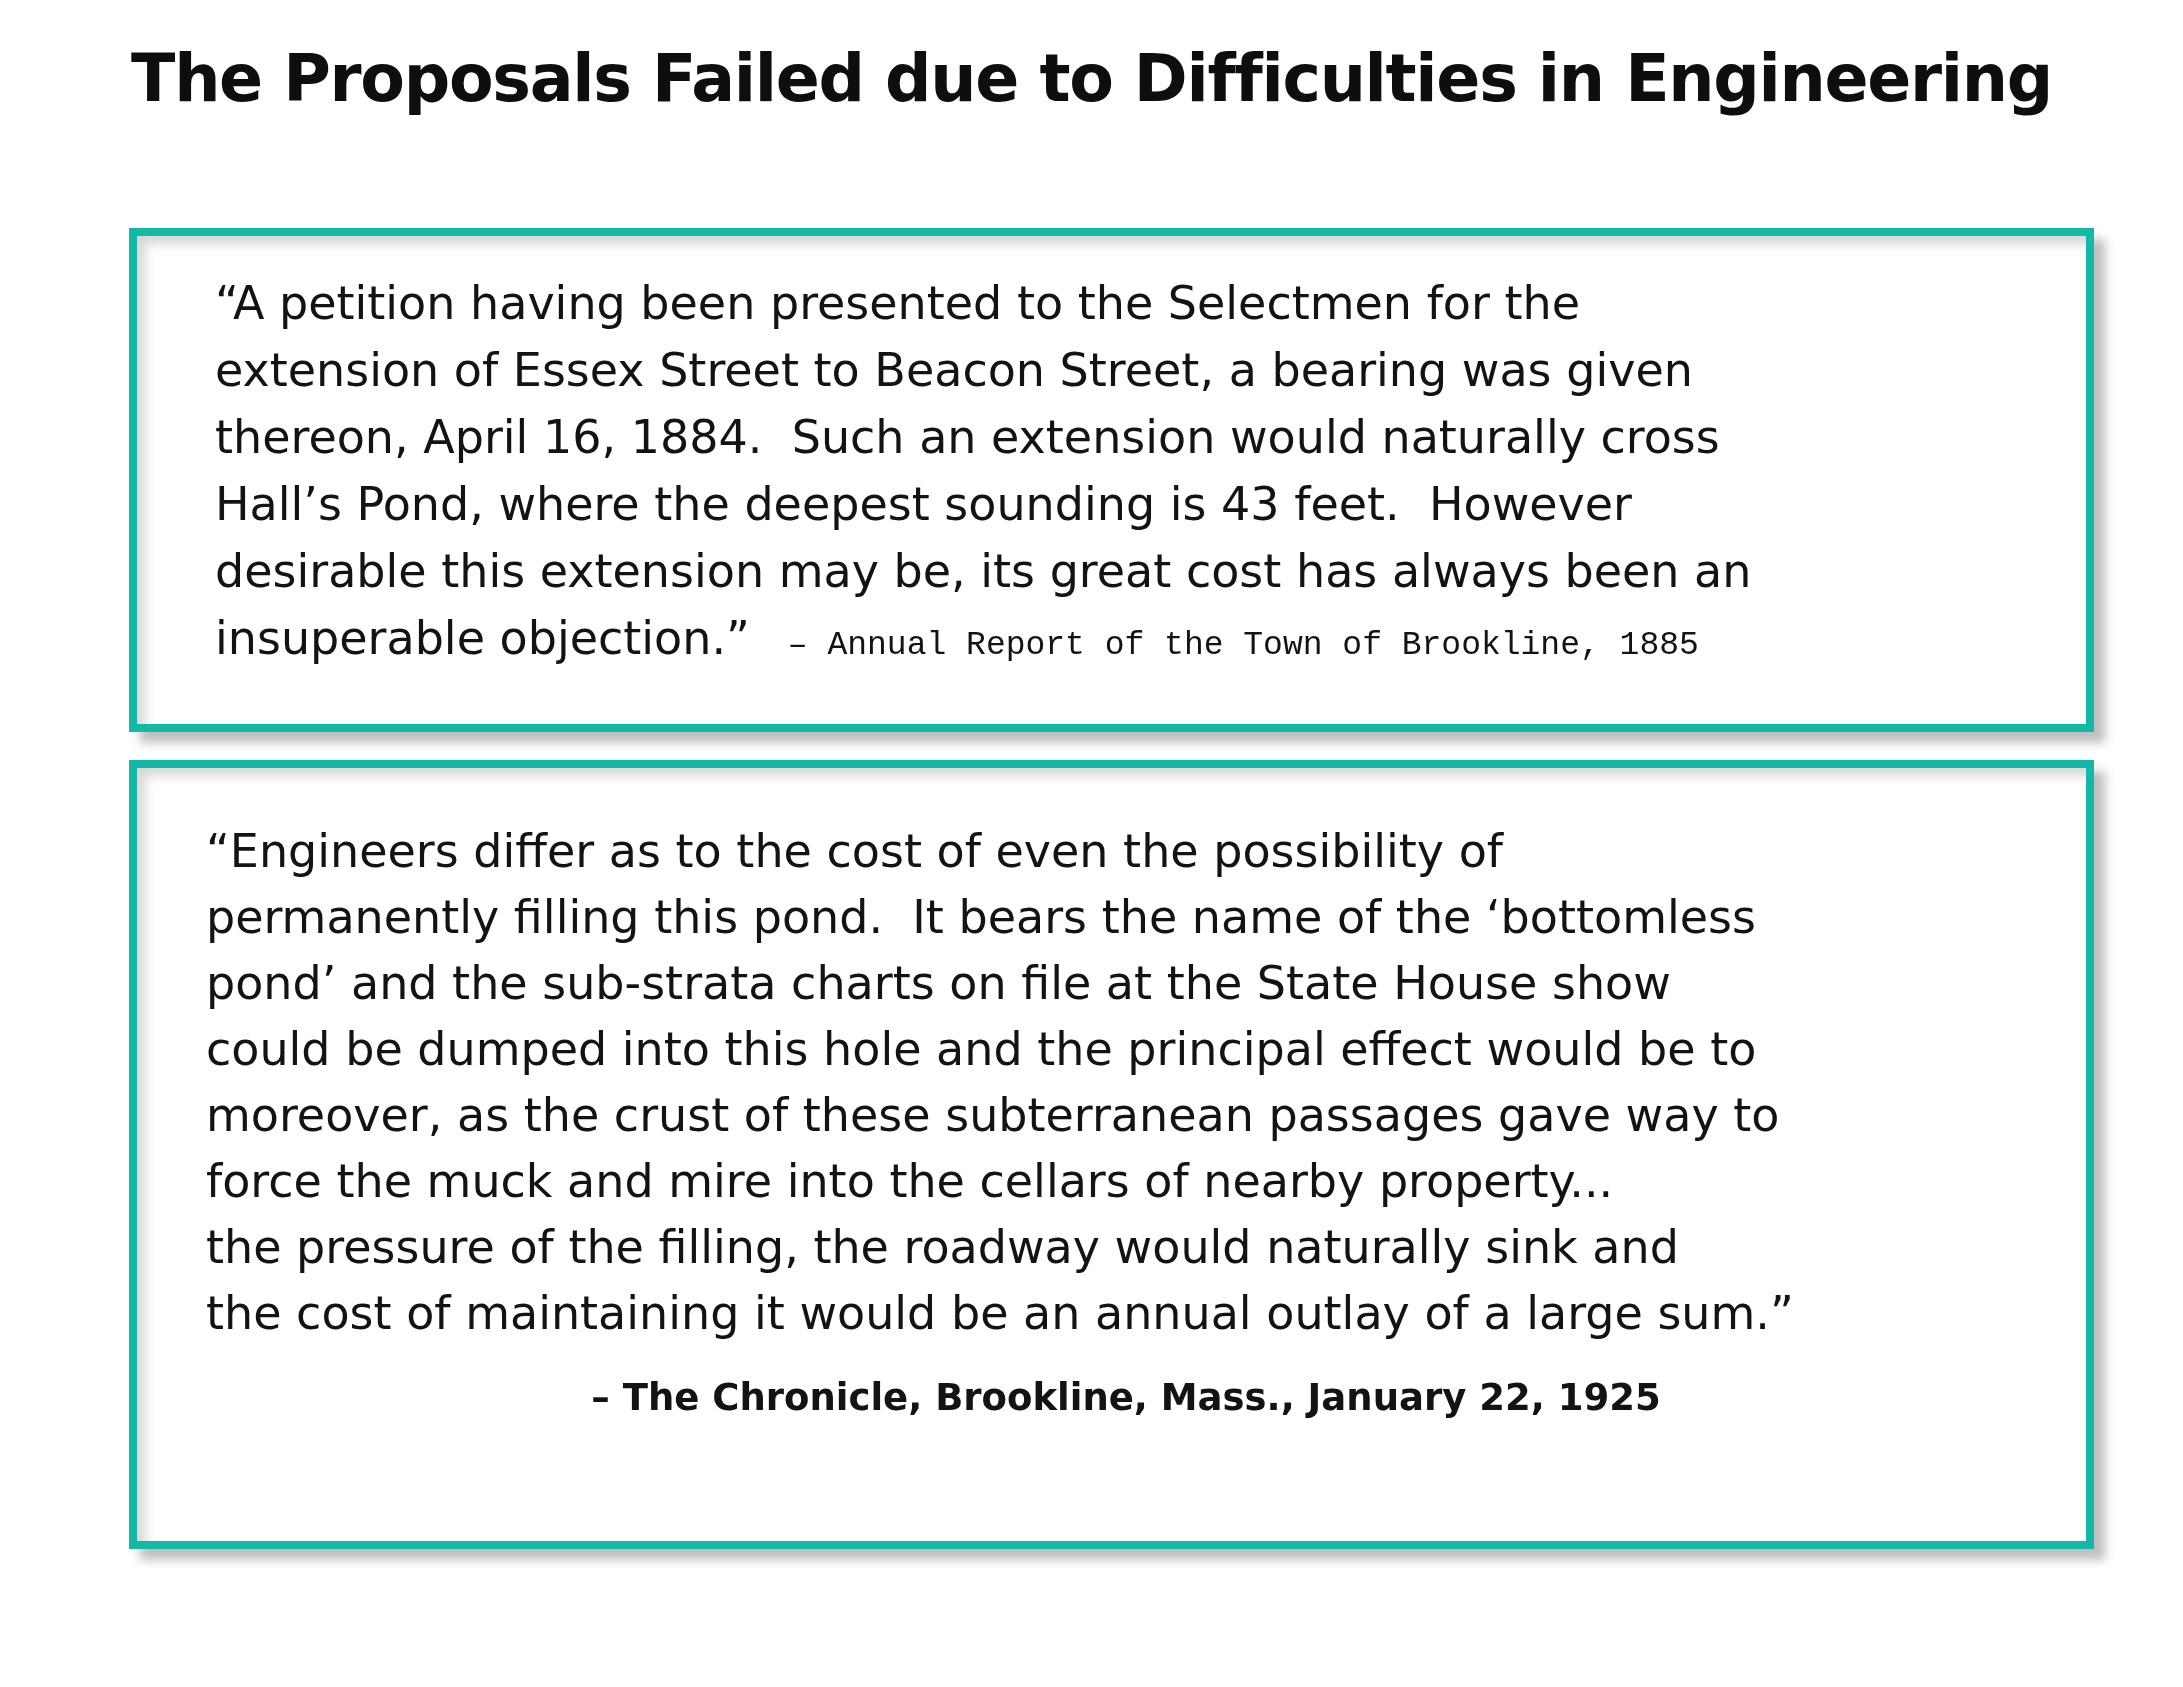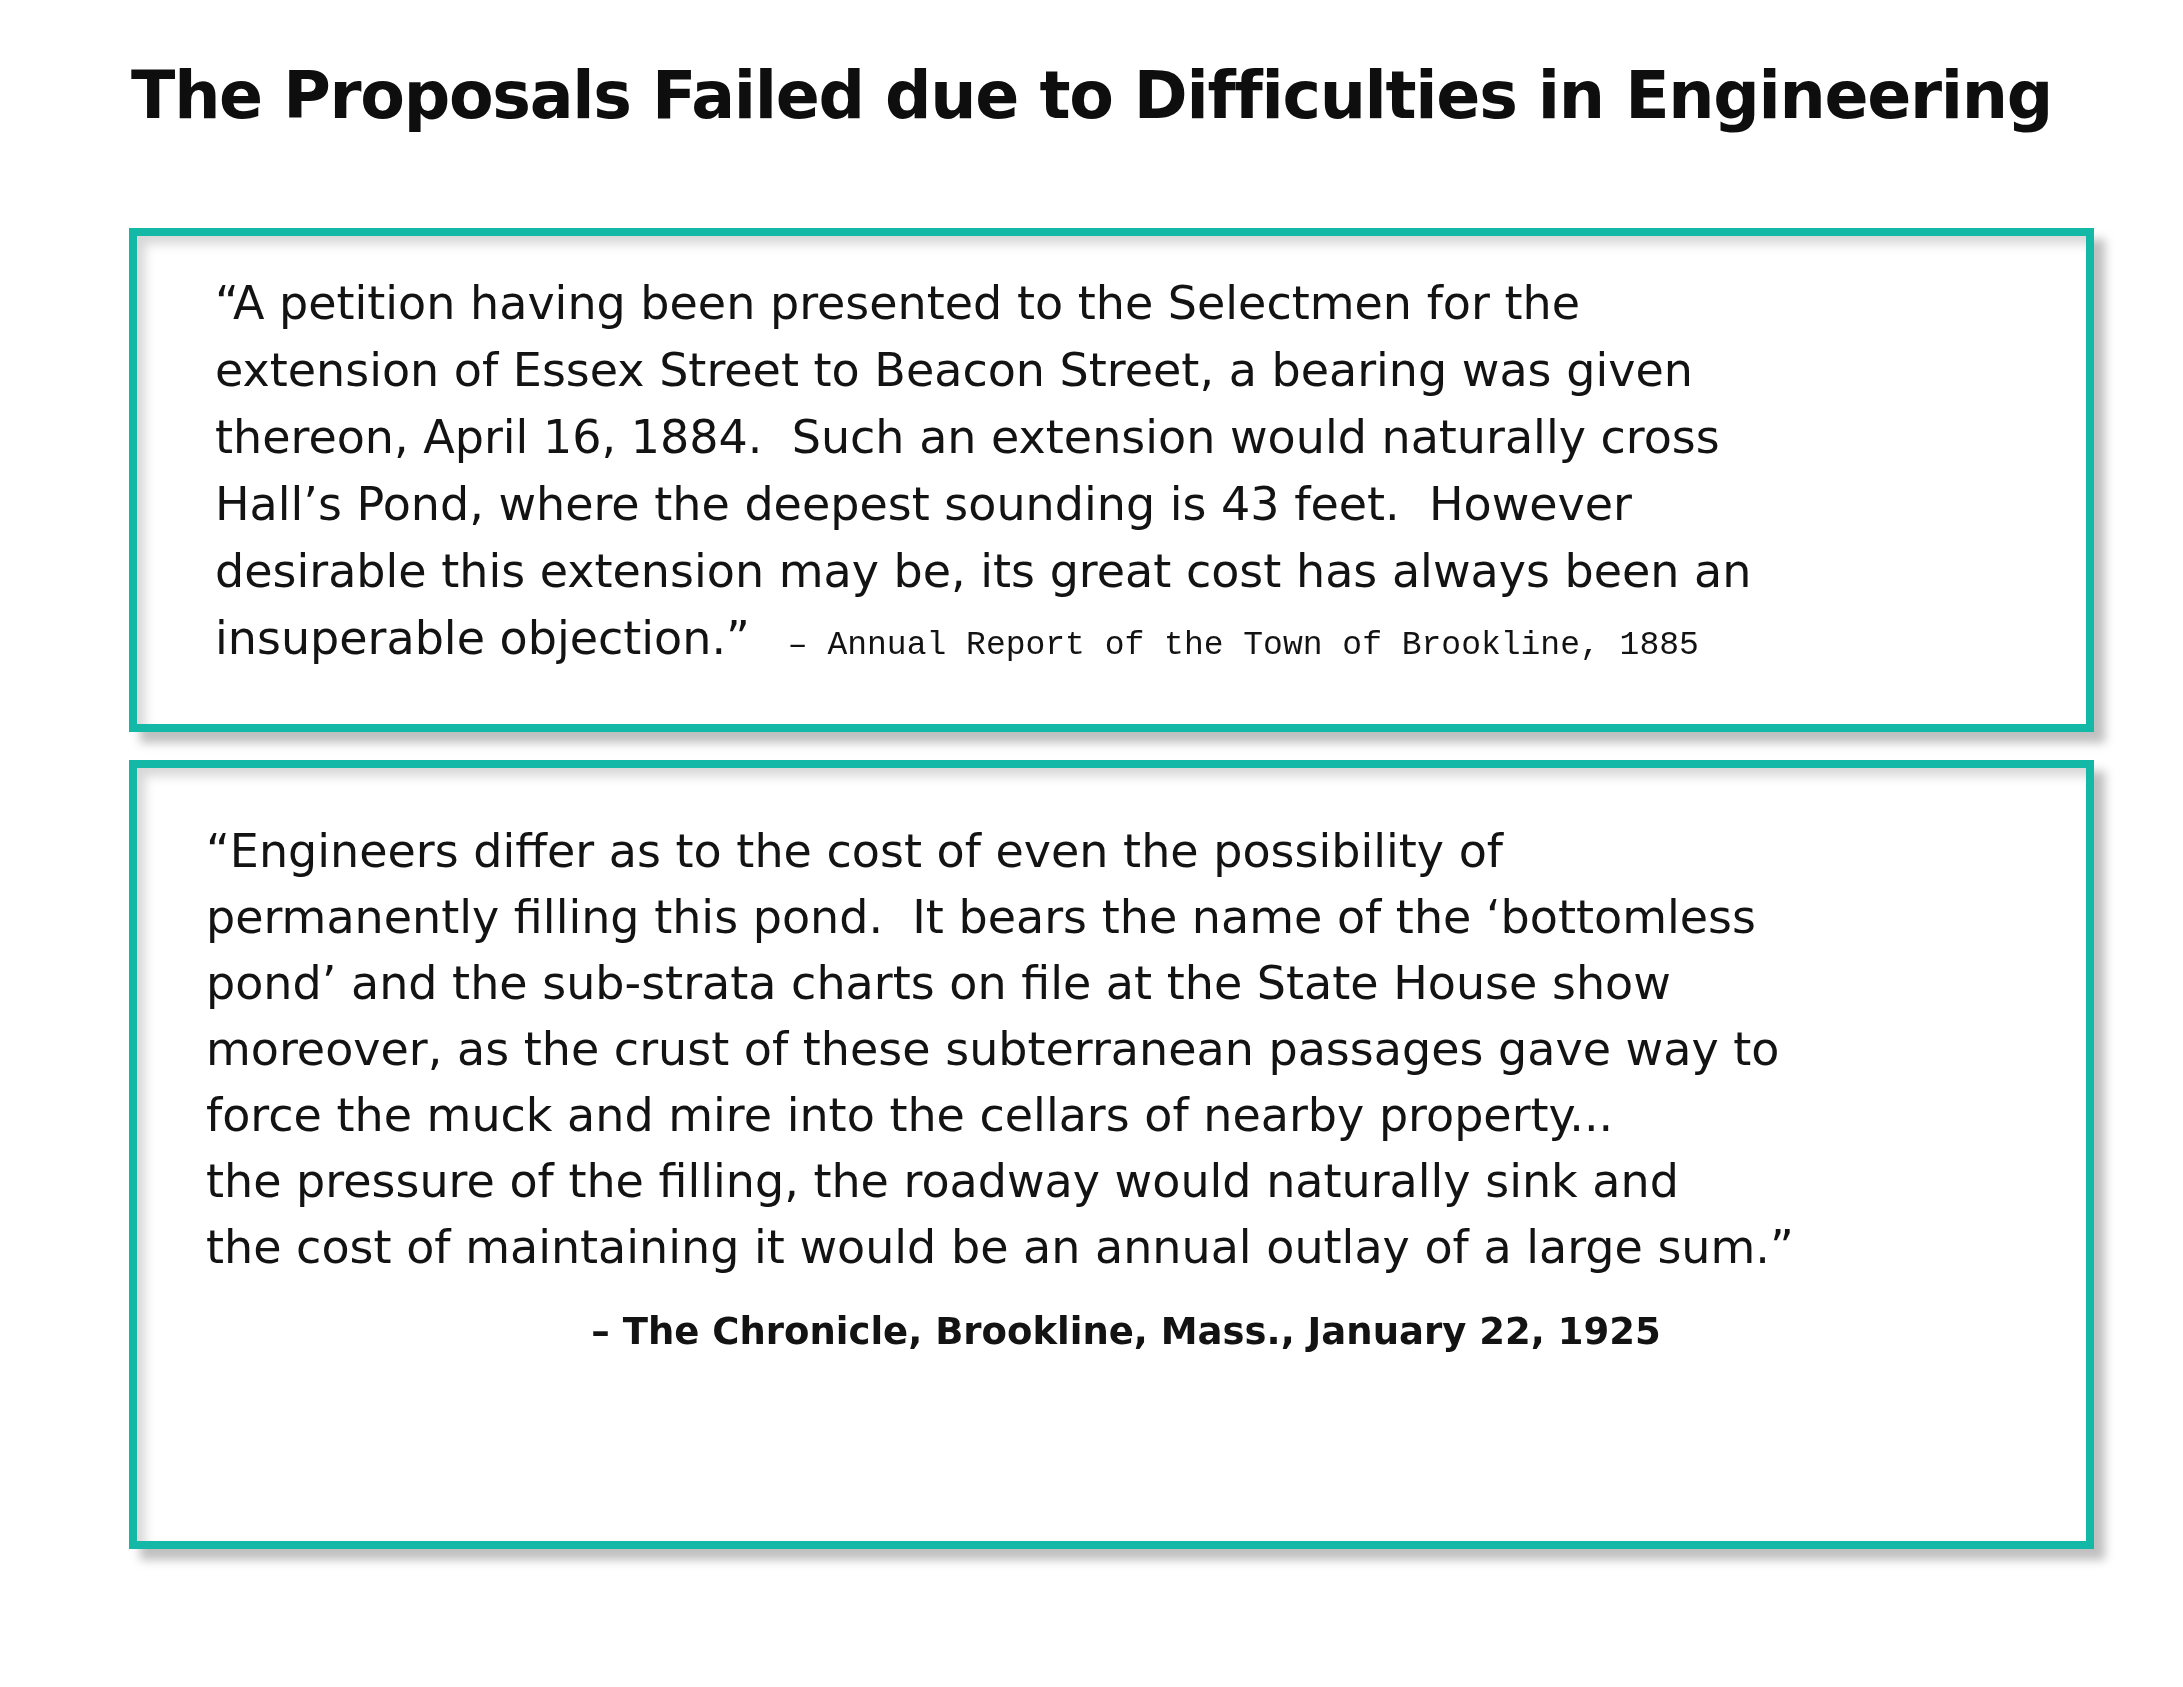--- a/index.html
+++ b/index.html
@@ -12,21 +12,21 @@
     font-family: "DejaVu Sans", "Liberation Sans", sans-serif;
     color: #121212;
   }
   .slide {
     position: relative;
     width: 2183px;
     height: 1687px;
   }
   .title {
     margin: 0;
-    padding-top: 58px;
+    padding-top: 41px;
     text-align: center;
     font-size: 65px;
     font-weight: 600;
     letter-spacing: -1.3px;
     white-space: pre;
     color: #0e0e0e;
   }
   .quote-box {
     position: absolute;
     left: 129px;
@@ -86,20 +86,21 @@
     <p class="q-line">thereon, April 16, 1884.  Such an extension would naturally cross</p>
     <p class="q-line">Hall’s Pond, where the deepest sounding is 43 feet.  However</p>
     <p class="q-line">desirable this extension may be, its great cost has always been an</p>
     <p class="q-line"><span>insuperable objection.”</span><span class="attribution-inline">– Annual Report of the Town of Brookline, 1885</span></p>
   </section>
 
   <section class="quote-box quote-box-2">
     <p class="q-line">“Engineers differ as to the cost of even the possibility of</p>
     <p class="q-line">permanently filling this pond.  It bears the name of the ‘bottomless</p>
     <p class="q-line">pond’ and the sub-strata charts on file at the State House show</p>
+    <p class="q-line">could be dumped into this hole and the principal effect would be to</p>
     <p class="q-line">moreover, as the crust of these subterranean passages gave way to</p>
     <p class="q-line">force the muck and mire into the cellars of nearby property...</p>
     <p class="q-line">the pressure of the filling, the roadway would naturally sink and</p>
     <p class="q-line">the cost of maintaining it would be an annual outlay of a large sum.”</p>
     <p class="attribution-block">– The Chronicle, Brookline, Mass., January 22, 1925</p>
   </section>
 
 </div>
 
 

